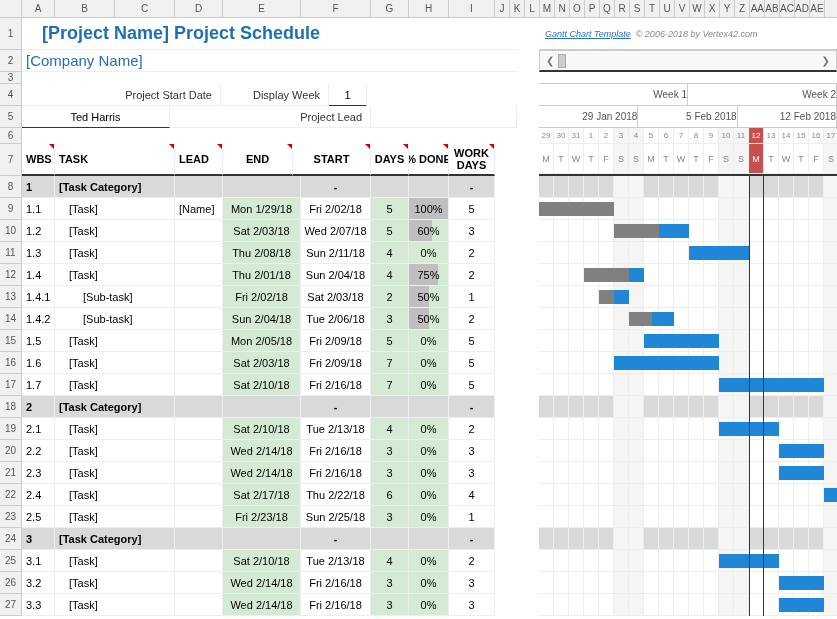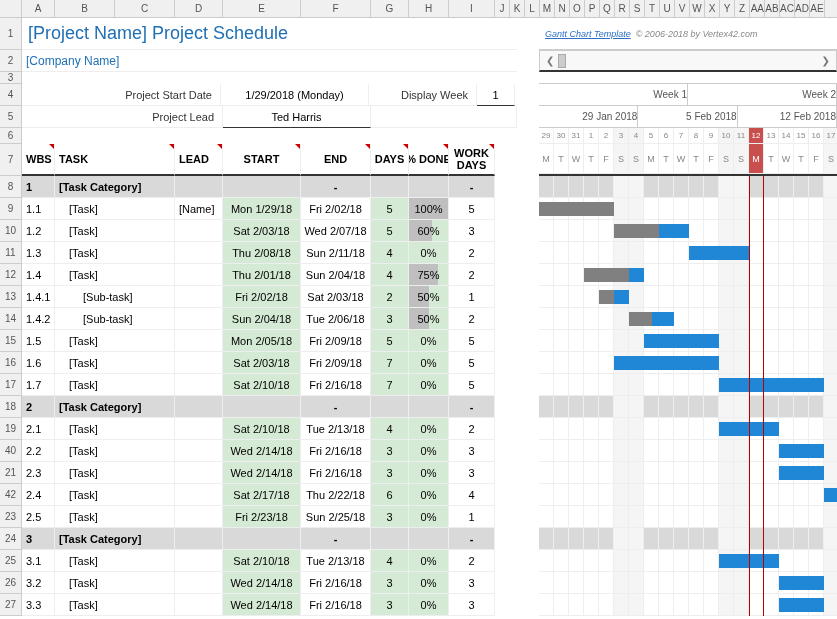--- a/index.html
+++ b/index.html
@@ -16,22 +16,22 @@
 .c-wbs{width:33px}
 .c-task{width:120px}
 .c-lead{width:48px}
 .c-start{width:78px;justify-content:center}
 .c-end{width:70px;justify-content:center}
 .c-days{width:38px;justify-content:center}
 .c-done{width:40px;justify-content:center;position:relative}
 .c-work{width:46px;justify-content:center}
 .green{background:#d5ead5}
 .cat{background:#d9d9d9;font-weight:bold}
-.title{color:#1f6fb5;font-size:18px;font-weight:normal;padding-left:6px}
-.sub{color:#1f6fb5;font-size:12px;}
+.title{color:#1f6fb5;font-size:18px;font-weight:bold;padding-left:20px}
+.sub{color:#1f6fb5;font-size:15px;}
 .lbl{text-align:right;padding-right:8px;color:#333}
 .hdr{font-weight:bold;color:#000;border-bottom:2px solid #333!important;position:relative}
 .hdr .tri{position:absolute;top:0;right:0;width:0;height:0;border-left:5px solid transparent;border-top:5px solid #c00}
 .progress{position:absolute;left:0;top:0;bottom:0;background:#bfbfbf}
 .right-hdr{display:flex;height:100%}
 .wk{flex:1;border-right:1px solid #ccc;border-bottom:1px solid #ccc;text-align:right;display:flex;flex-direction:column;justify-content:center;font-size:10px;color:#555}
 .daycells{display:flex;height:100%}
 .day{width:15px;min-width:15px;border-right:1px solid #eee;border-bottom:1px solid #eee;text-align:center;font-size:9px;color:#888;display:flex;align-items:center;justify-content:center}
 .day.num{font-size:8px}
 .wknd{background:#f5f5f5}
@@ -117,37 +117,36 @@
 <div class="row" style="height:12px">
   <div class="rowlabel">3</div>
   <div class="left"></div>
       <div class="right border-b"></div>
 </div>
 
 <div class="row">
   <div class="rowlabel">4</div>
   <div class="left">
     <div class="cell lbl" style="width:199px;justify-content:flex-end">Project Start Date</div>
-    <div class="cell" style="width:148px;justify-content:center">1/29/2018 (Monday)</div>
     <div class="cell lbl" style="width:108px;justify-content:flex-end">Display Week</div>
     <div class="cell" style="width:38px;justify-content:center;border-bottom:1px solid #333">1</div>
   </div>
   <div class="right">
         <div class="right-hdr" id="weeknames">
           <div class="wk">Week 1</div>
           <div class="wk">Week 2</div>
         </div>
       </div>
 </div>
 
 <div class="row">
   <div class="rowlabel">5</div>
   <div class="left">
+    <div class="cell" style="width:148px;justify-content:center;border-bottom:1px solid #333">Ted Harris</div>
     <div class="cell lbl" style="width:201px;justify-content:flex-end">Project Lead</div>
-    <div class="cell" style="width:148px;justify-content:center;border-bottom:1px solid #333">Ted Harris</div>
     <div class="cell" style="width:146px"></div>
   </div>
   <div class="right">
         <div class="right-hdr" id="weekdates">
           <div class="wk">29 Jan 2018</div>
           <div class="wk">5 Feb 2018</div>
           <div class="wk">12 Feb 2018</div>
         </div>
       </div>
 </div>
@@ -180,22 +179,22 @@
         </div>
       </div>
 </div>
 
 <div class="row tall">
   <div class="rowlabel">7</div>
   <div class="left">
     <div class="cell hdr c-wbs">WBS<span class="tri"></span></div>
     <div class="cell hdr c-task">TASK<span class="tri"></span></div>
     <div class="cell hdr c-lead">LEAD<span class="tri"></span></div>
+    <div class="cell hdr c-end">END<span class="tri"></span></div>
     <div class="cell hdr c-start">START<span class="tri"></span></div>
-    <div class="cell hdr c-end">END<span class="tri"></span></div>
     <div class="cell hdr c-days">DAYS<span class="tri"></span></div>
     <div class="cell hdr c-done" style="text-align:center;line-height:1.1">% DONE<span class="tri"></span></div>
     <div class="cell hdr c-work" style="text-align:center;line-height:1.1;white-space:normal">WORK DAYS<span class="tri"></span></div>
   </div>
   <div class="right" style="border-bottom:2px solid #333">
         <div class="daycells" id="daylabels">
           <div class="day">M</div>
           <div class="day">T</div>
           <div class="day">W</div>
           <div class="day">T</div>
@@ -720,21 +719,21 @@
             <div class="day"></div>
             <div class="day"></div>
             <div class="day"></div>
             <div class="day wknd"></div>
           </div>
           <div class="bar" style="left: 180px; width: 60px;"></div>
           <div class="todayline" style="left: 210px;"></div>
         </div>
       </div>
       <div class="row">
-        <div class="rowlabel">40</div>
+        <div class="rowlabel">20</div>
         <div class="left">
           <div class="cell c-wbs">2.2</div>
           <div class="cell c-task indent1">[Task]</div>
           <div class="cell c-lead"></div>
           <div class="cell c-start green">Wed 2/14/18</div>
           <div class="cell c-end">Fri 2/16/18</div>
           <div class="cell c-days green">3</div>
           <div class="cell c-done green">
             <div class="progress" style="width: 0%;"></div>
             <span style="position: relative;">0%</span>
@@ -804,21 +803,21 @@
             <div class="day"></div>
             <div class="day"></div>
             <div class="day"></div>
             <div class="day wknd"></div>
           </div>
           <div class="bar" style="left: 240px; width: 45px;"></div>
           <div class="todayline" style="left: 210px;"></div>
         </div>
       </div>
       <div class="row">
-        <div class="rowlabel">42</div>
+        <div class="rowlabel">22</div>
         <div class="left">
           <div class="cell c-wbs">2.4</div>
           <div class="cell c-task indent1">[Task]</div>
           <div class="cell c-lead"></div>
           <div class="cell c-start green">Sat 2/17/18</div>
           <div class="cell c-end">Thu 2/22/18</div>
           <div class="cell c-days green">6</div>
           <div class="cell c-done green">
             <div class="progress" style="width: 0%;"></div>
             <span style="position: relative;">0%</span>

